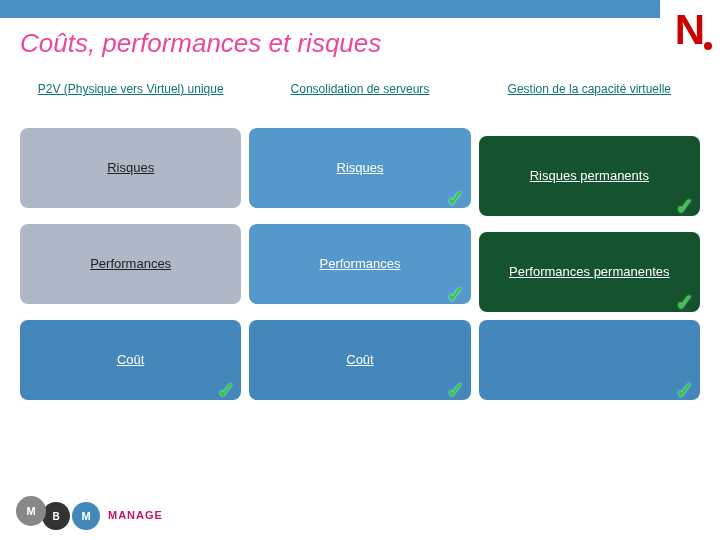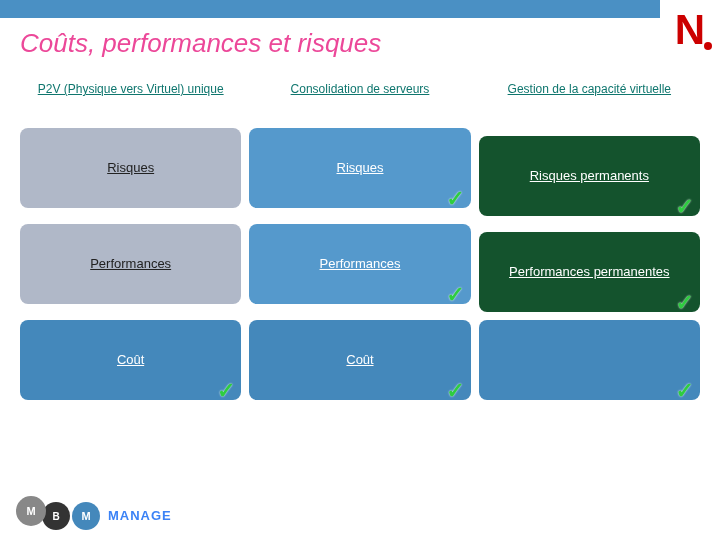--- a/index.html
+++ b/index.html
@@ -145,22 +145,22 @@
     
     .bottom-area {
       position: absolute;
       bottom: 10px;
       left: 10px;
       display: flex;
       align-items: center;
       gap: 8px;
     }
     .manage-text {
-      font-size: 13px;
-      color: #3b82f6;
+      font-size: 11px;
+      color: #be185d;
       font-weight: bold;
       letter-spacing: 1px;
     }
 
     .badges-row {
       display: flex;
       align-items: flex-end;
       gap: 2px;
       position: relative;
     }

